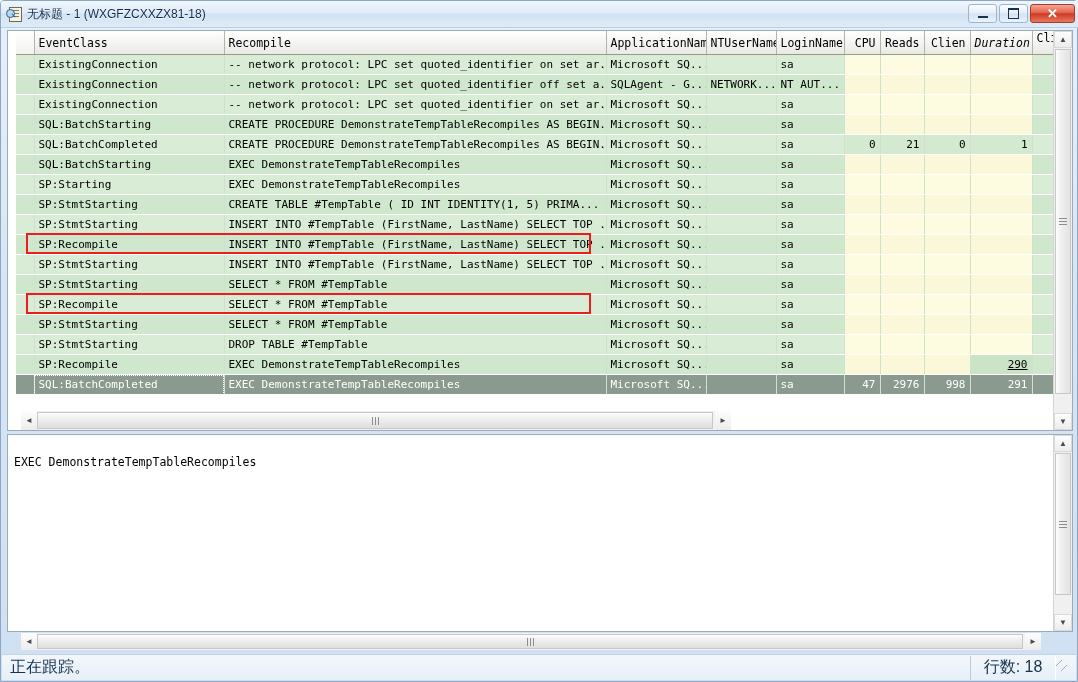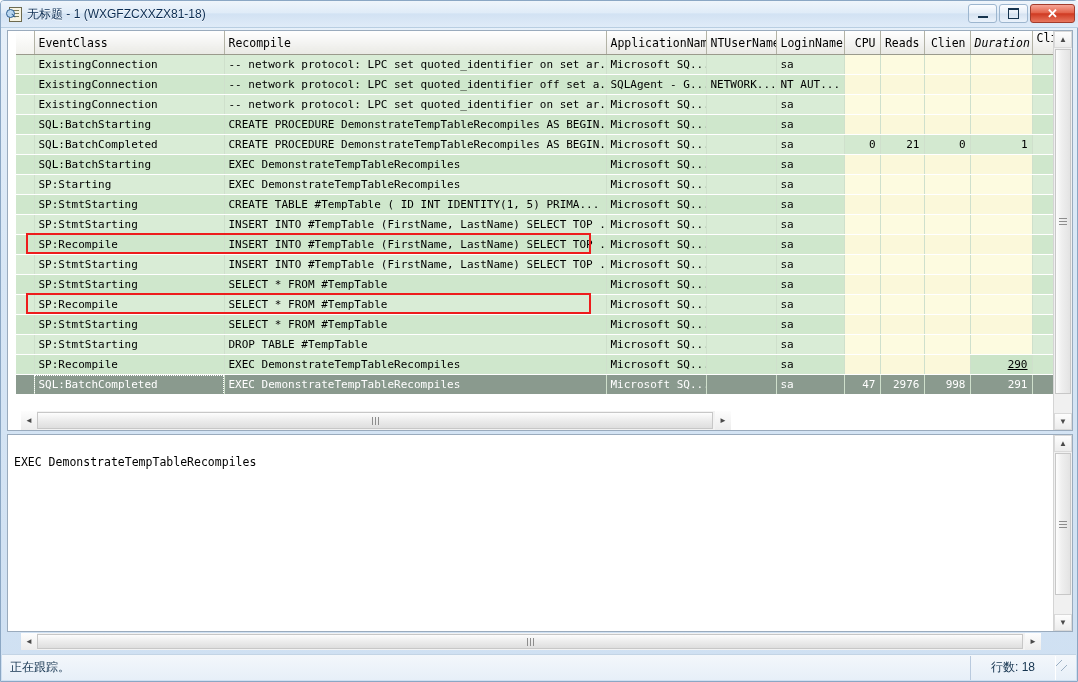--- a/index.html
+++ b/index.html
@@ -321,21 +321,21 @@
     position: absolute;
     left: 1px;
     bottom: 1px;
     width: 1074px;
     height: 26px;
     box-sizing: border-box;
     display: flex;
     align-items: center;
     background: linear-gradient(to bottom, #f3f7fb 0%, #e7eff8 100%);
     border-top: 1px solid #c3d4e5;
-    font-size: 12px;
+    font-size: 16px;
     color: #14334f;
   }
   .status-cell {
     height: 24px;
     display: flex;
     align-items: center;
     padding: 0 8px;
     box-sizing: border-box;
     white-space: nowrap;
   }

